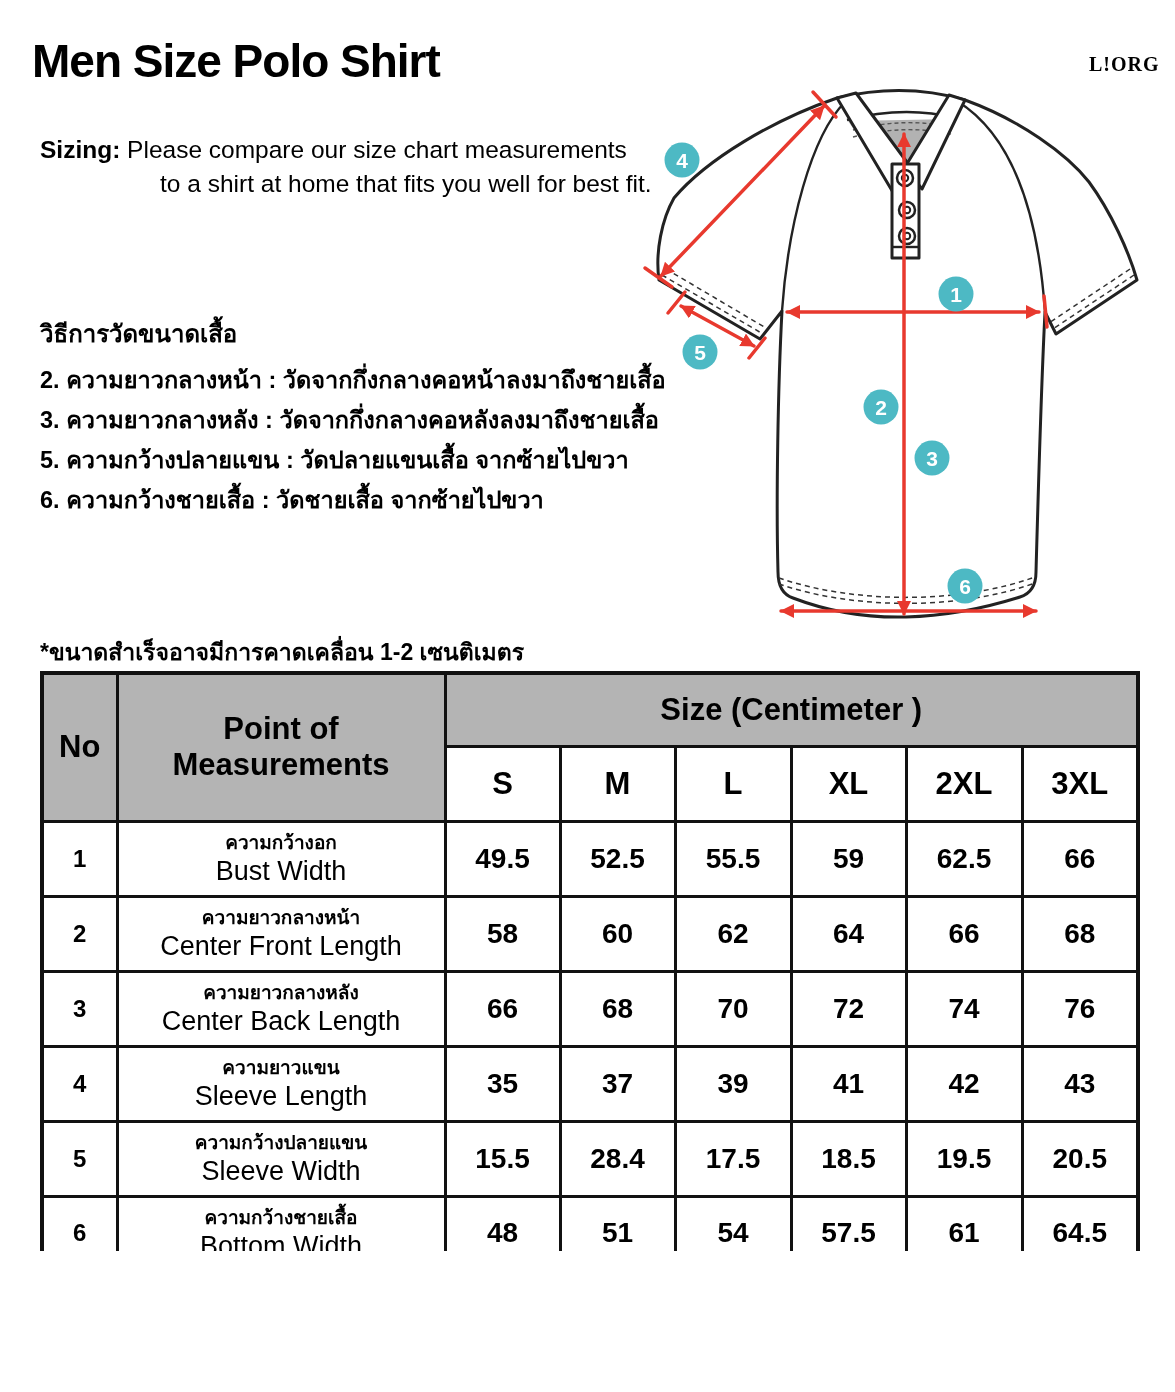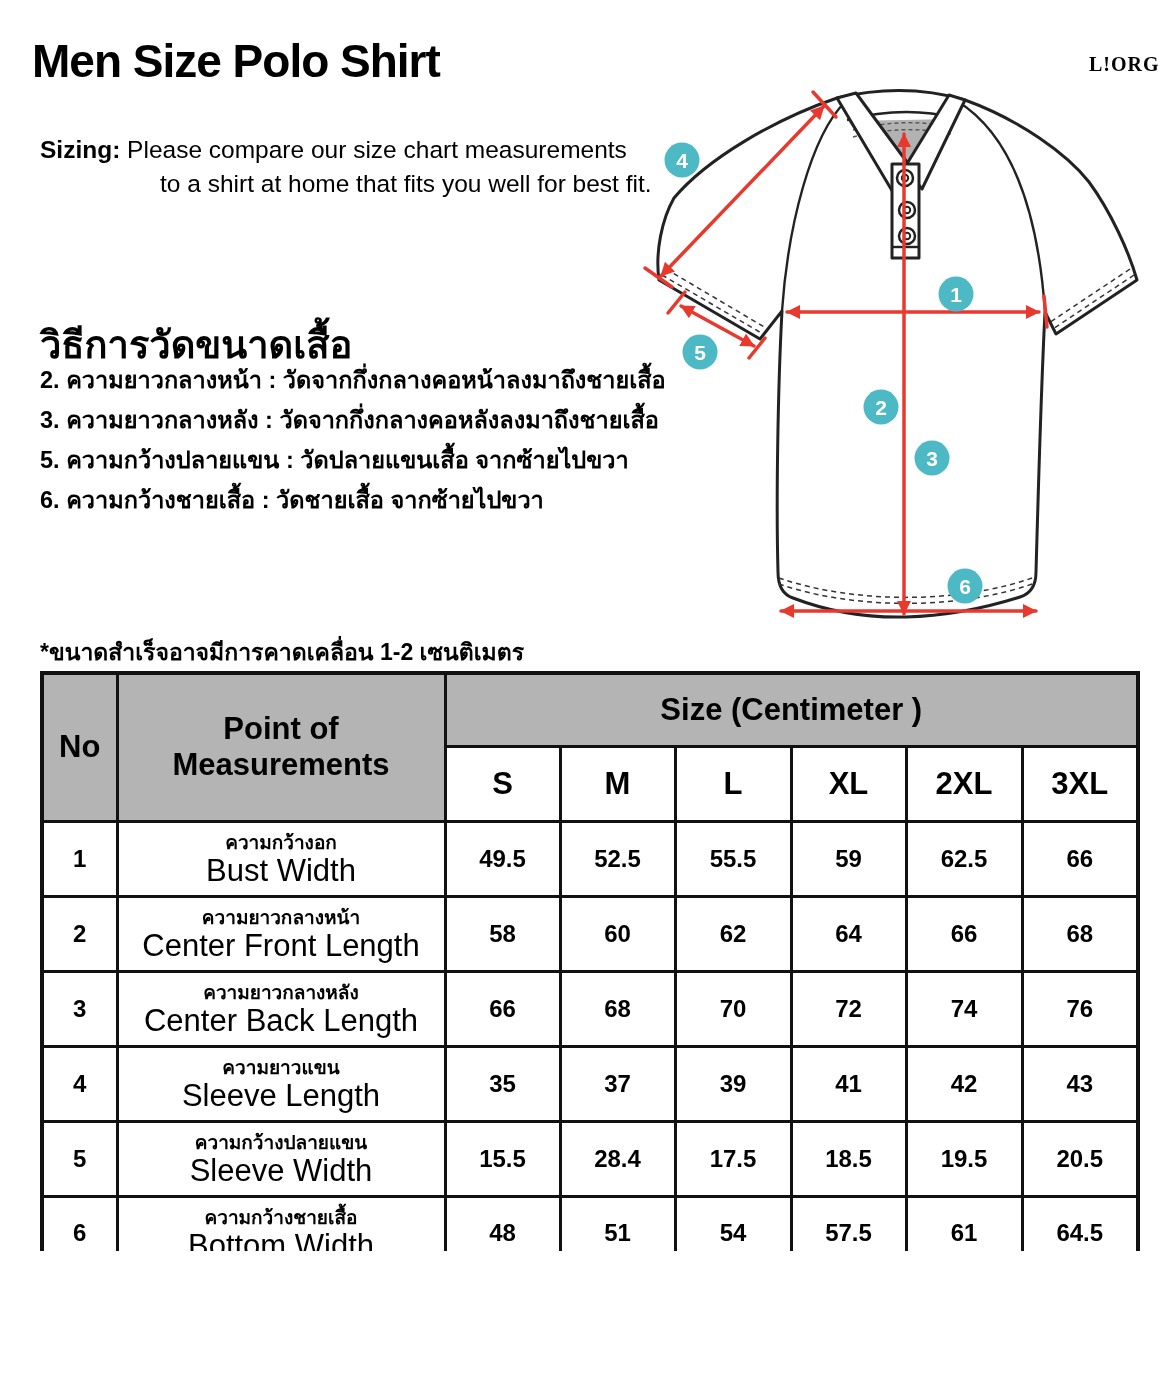--- a/index.html
+++ b/index.html
@@ -9,39 +9,39 @@
 
   .title{left:32px;top:34px;font-size:46px;font-weight:700;letter-spacing:-1px;}
   .brand{left:1057px;top:53px;font-family:"Liberation Serif", serif;font-weight:700;
          font-size:20px;letter-spacing:1px;margin-left:32px;}
 
   .intro{left:40px;top:133px;font-size:24.5px;line-height:34px;}
   .intro .lbl{font-weight:700;}
   .intro .l2{margin-left:120px;}
   .fabric{left:37px;top:219px;font-size:24.5px;line-height:34px;}
 
-  .thai-heading{left:40px;top:314px;font-size:38px;font-weight:700;}
+  .thai-heading{left:40px;top:314px;font-size:24px;font-weight:700;}
   .thai-list{left:40px;top:360px;font-size:23.5px;font-weight:700;}
   .thai-list div{line-height:40px;white-space:nowrap;}
 
   .table-note{left:40px;top:634px;font-size:23px;font-weight:700;}
 
   table.size{position:absolute;left:40px;top:671px;width:1096px;
              border-collapse:collapse;table-layout:fixed;}
   table.size{border:4px solid #111;}
   table.size th, table.size td{border:3px solid #111;text-align:center;vertical-align:middle;padding:0;}
   th.gray{background:#b4b4b4;}
   .h-main{font-size:31px;font-weight:700;line-height:36px;}
   .h-size{font-size:31px;font-weight:700;background:#fff;height:72px;}
   tr.r1{height:73px;} tr.r2{height:72px;}
   tbody tr{height:75px;}
   td.no{font-size:24px;font-weight:700;}
-  td.val{font-size:24px;font-weight:700;}
+  td.val{font-size:28px;font-weight:700;}
   .pt-thai{font-size:19px;font-weight:700;line-height:25px;}
-  .pt-en{font-size:31px;font-weight:400;line-height:32px;}
+  .pt-en{font-size:27px;font-weight:400;line-height:32px;}
 
   svg.diagram{position:absolute;left:615px;top:80px;}
   .shirt-line{fill:#ffffff;stroke:#222;stroke-width:3;stroke-linejoin:round;stroke-linecap:round;}
   .seam{fill:none;stroke:#222;stroke-width:2.4;}
   .stitch{fill:none;stroke:#333;stroke-width:1.5;stroke-dasharray:5 4;}
   .stitch2{fill:none;stroke:#555;stroke-width:1.4;stroke-dasharray:4 3;}
   .arrows path{fill:none;stroke-width:3.5;stroke-linecap:round;}
   .callout-num{fill:#fff;font-family:"Liberation Sans",sans-serif;font-size:21px;font-weight:700;
                text-anchor:middle;}
 </style>

